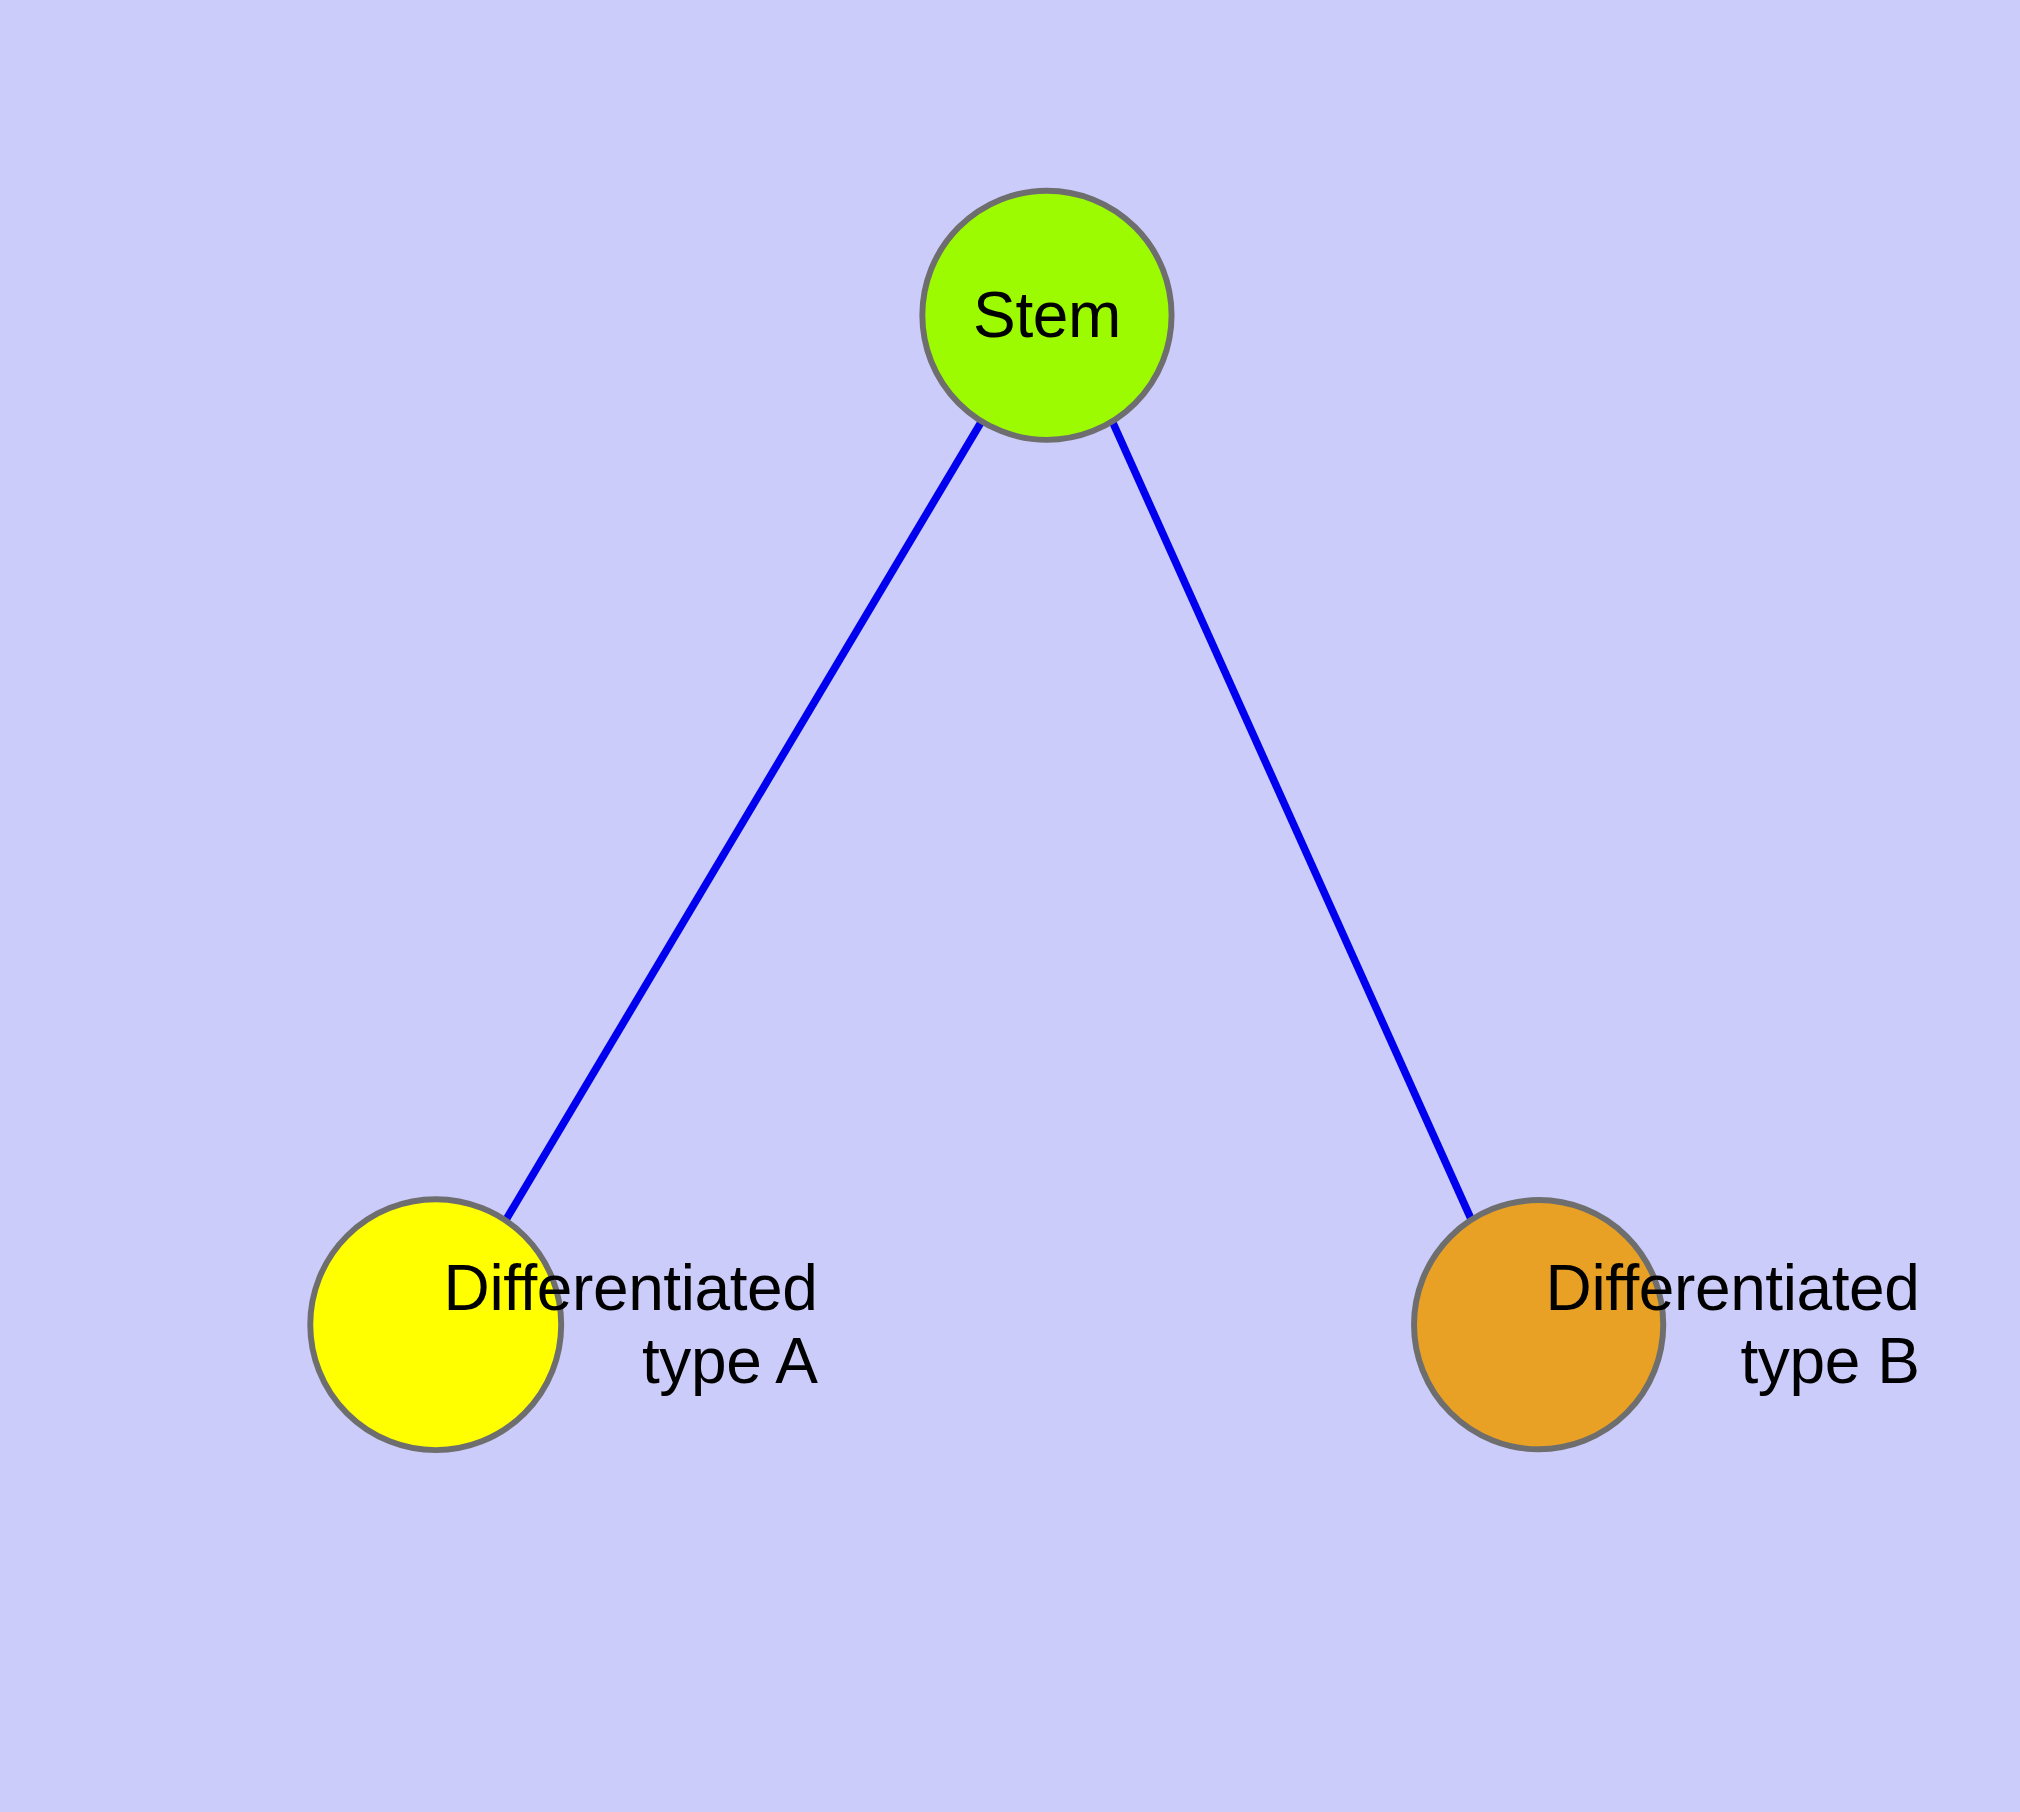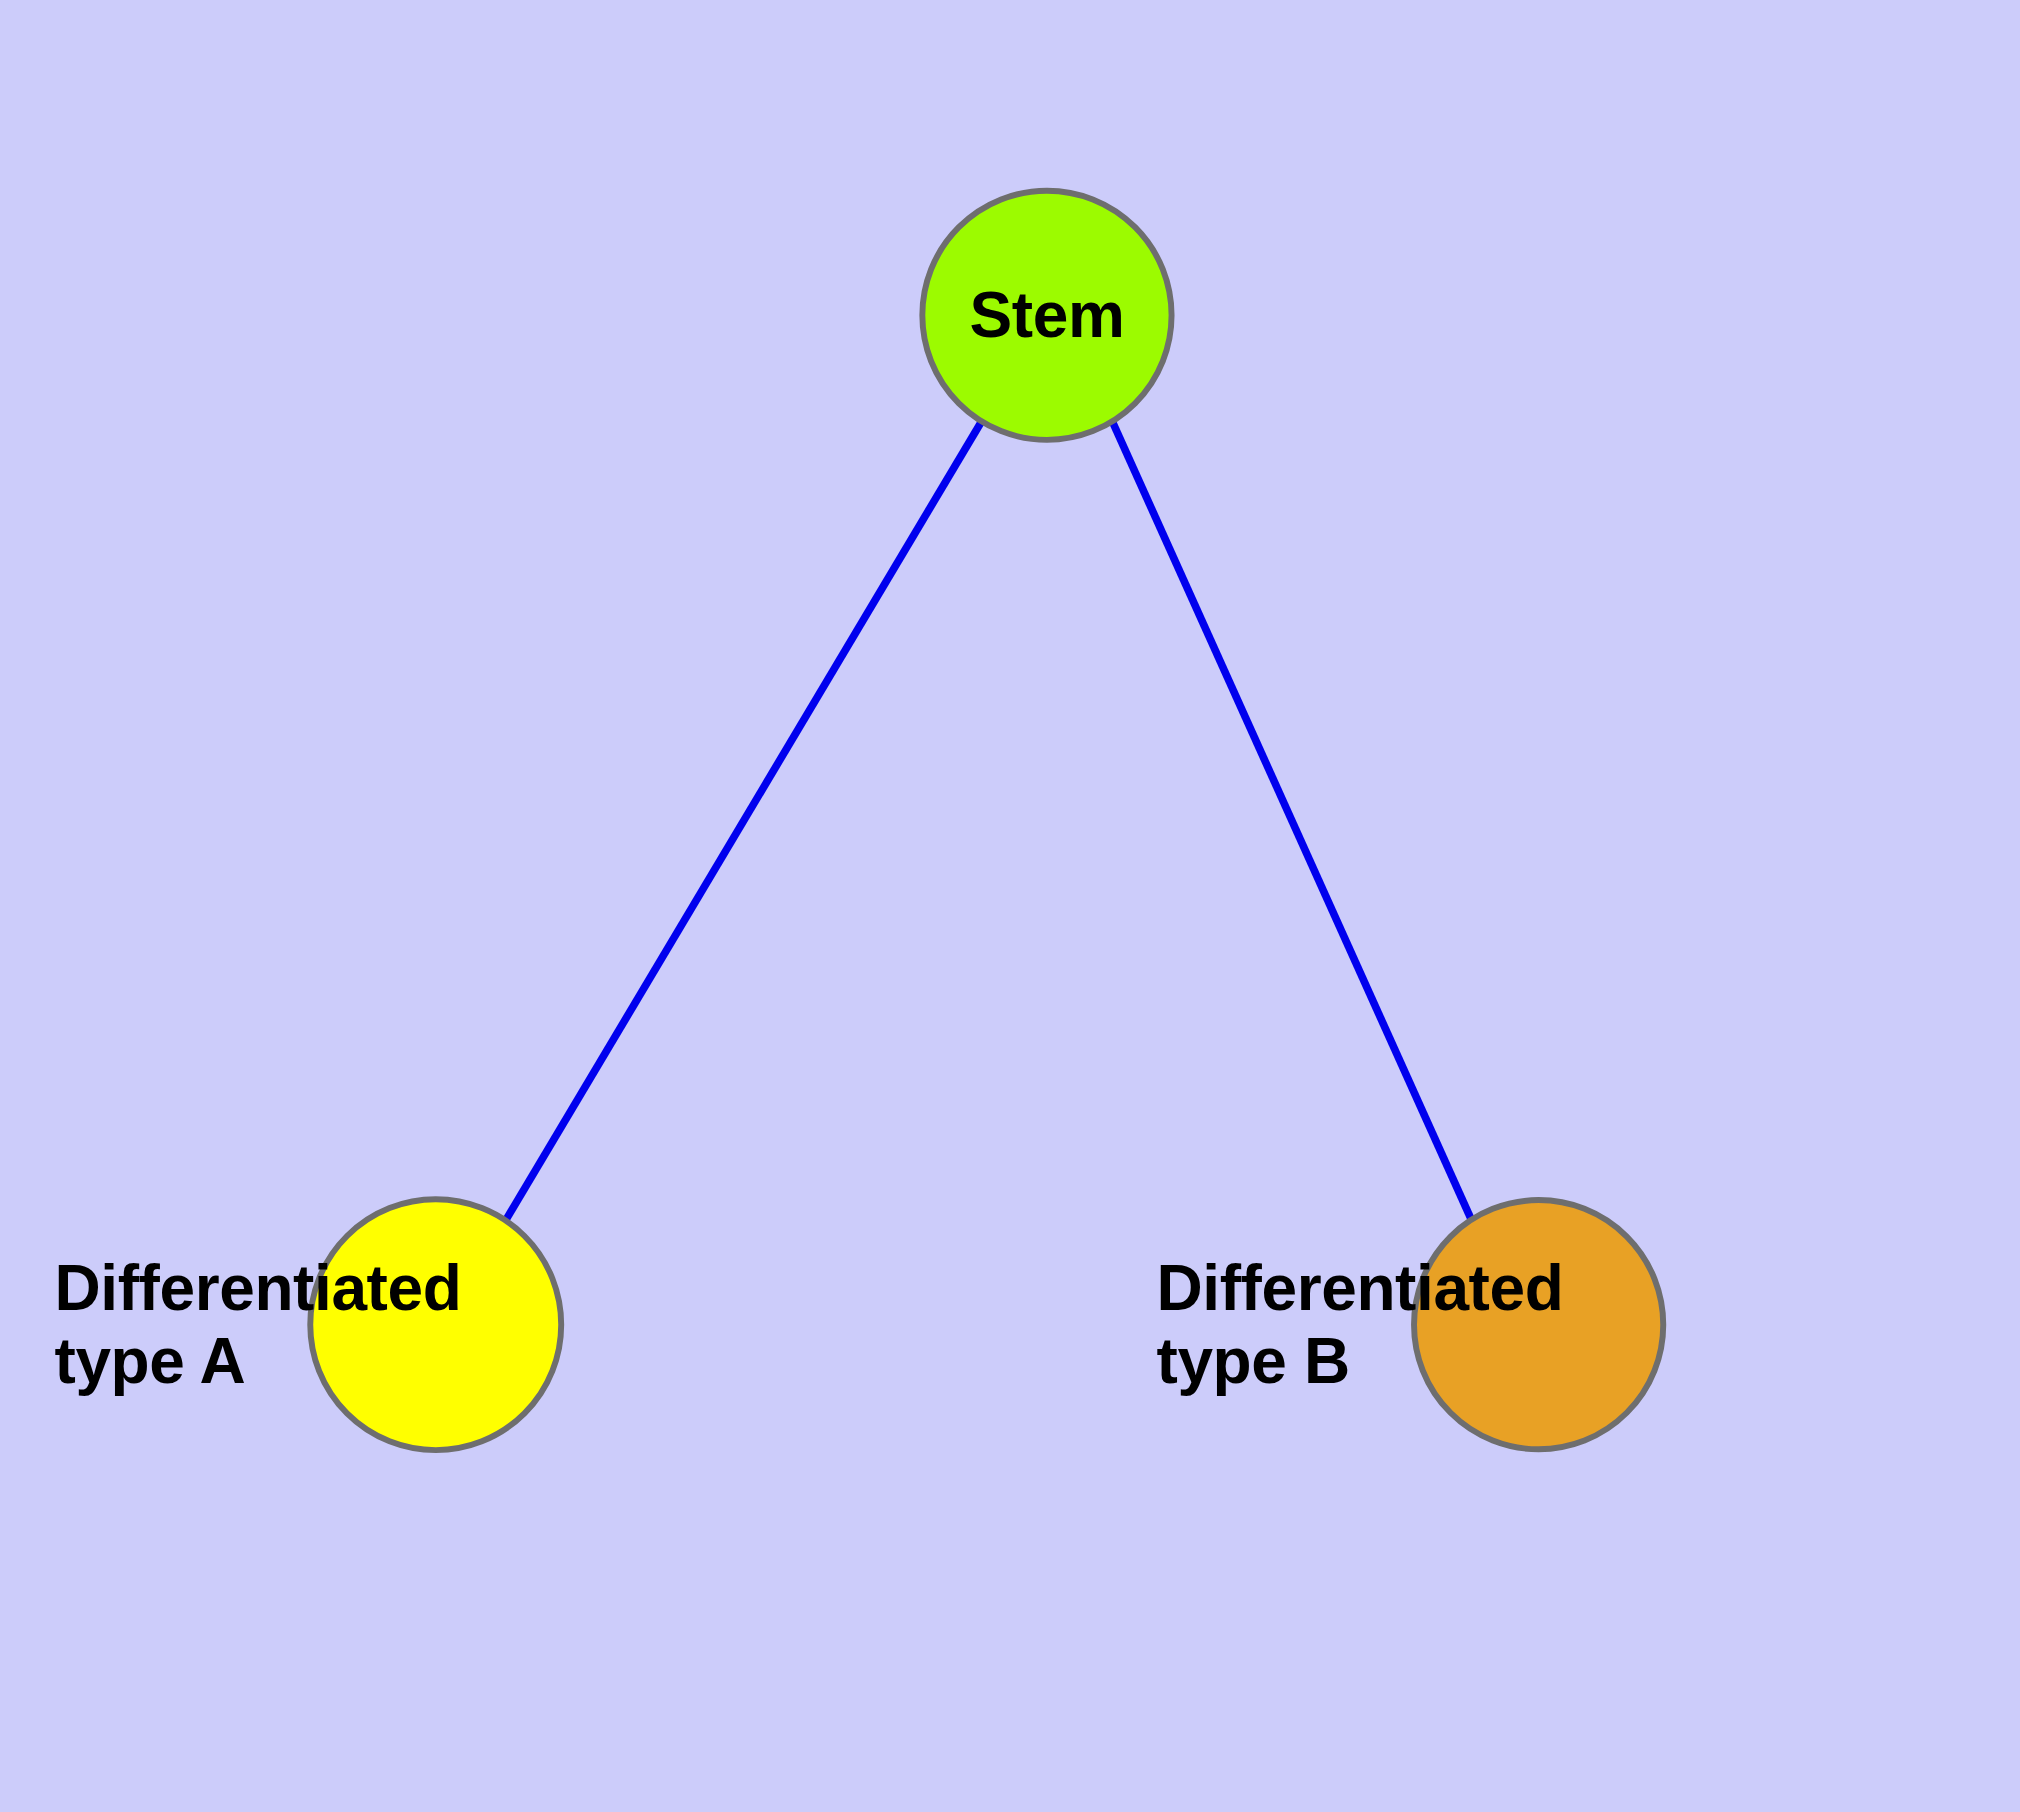--- a/index.html
+++ b/index.html
@@ -19,23 +19,23 @@
   #graph-svg {
     position: absolute;
     left: 0;
     top: 0;
     width: 2021px;
     height: 1812px;
     display: block;
   }
   .node-label {
     position: absolute;
-    text-align: left;
+    text-align: right;
     font-family: "Liberation Sans", "DejaVu Sans", sans-serif;
-    font-weight: bold;
+    font-weight: normal;
     color: #000000;
     line-height: 1.14;
     white-space: pre-line;
     pointer-events: none;
     transform: translate(-50%, -50%);
     letter-spacing: -0.4px;
   }
   .label-stem   { font-size: 64px; }
   .label-typea  { font-size: 64px; width: 763px; }
   .label-typeb  { font-size: 64px; width: 763px; }

